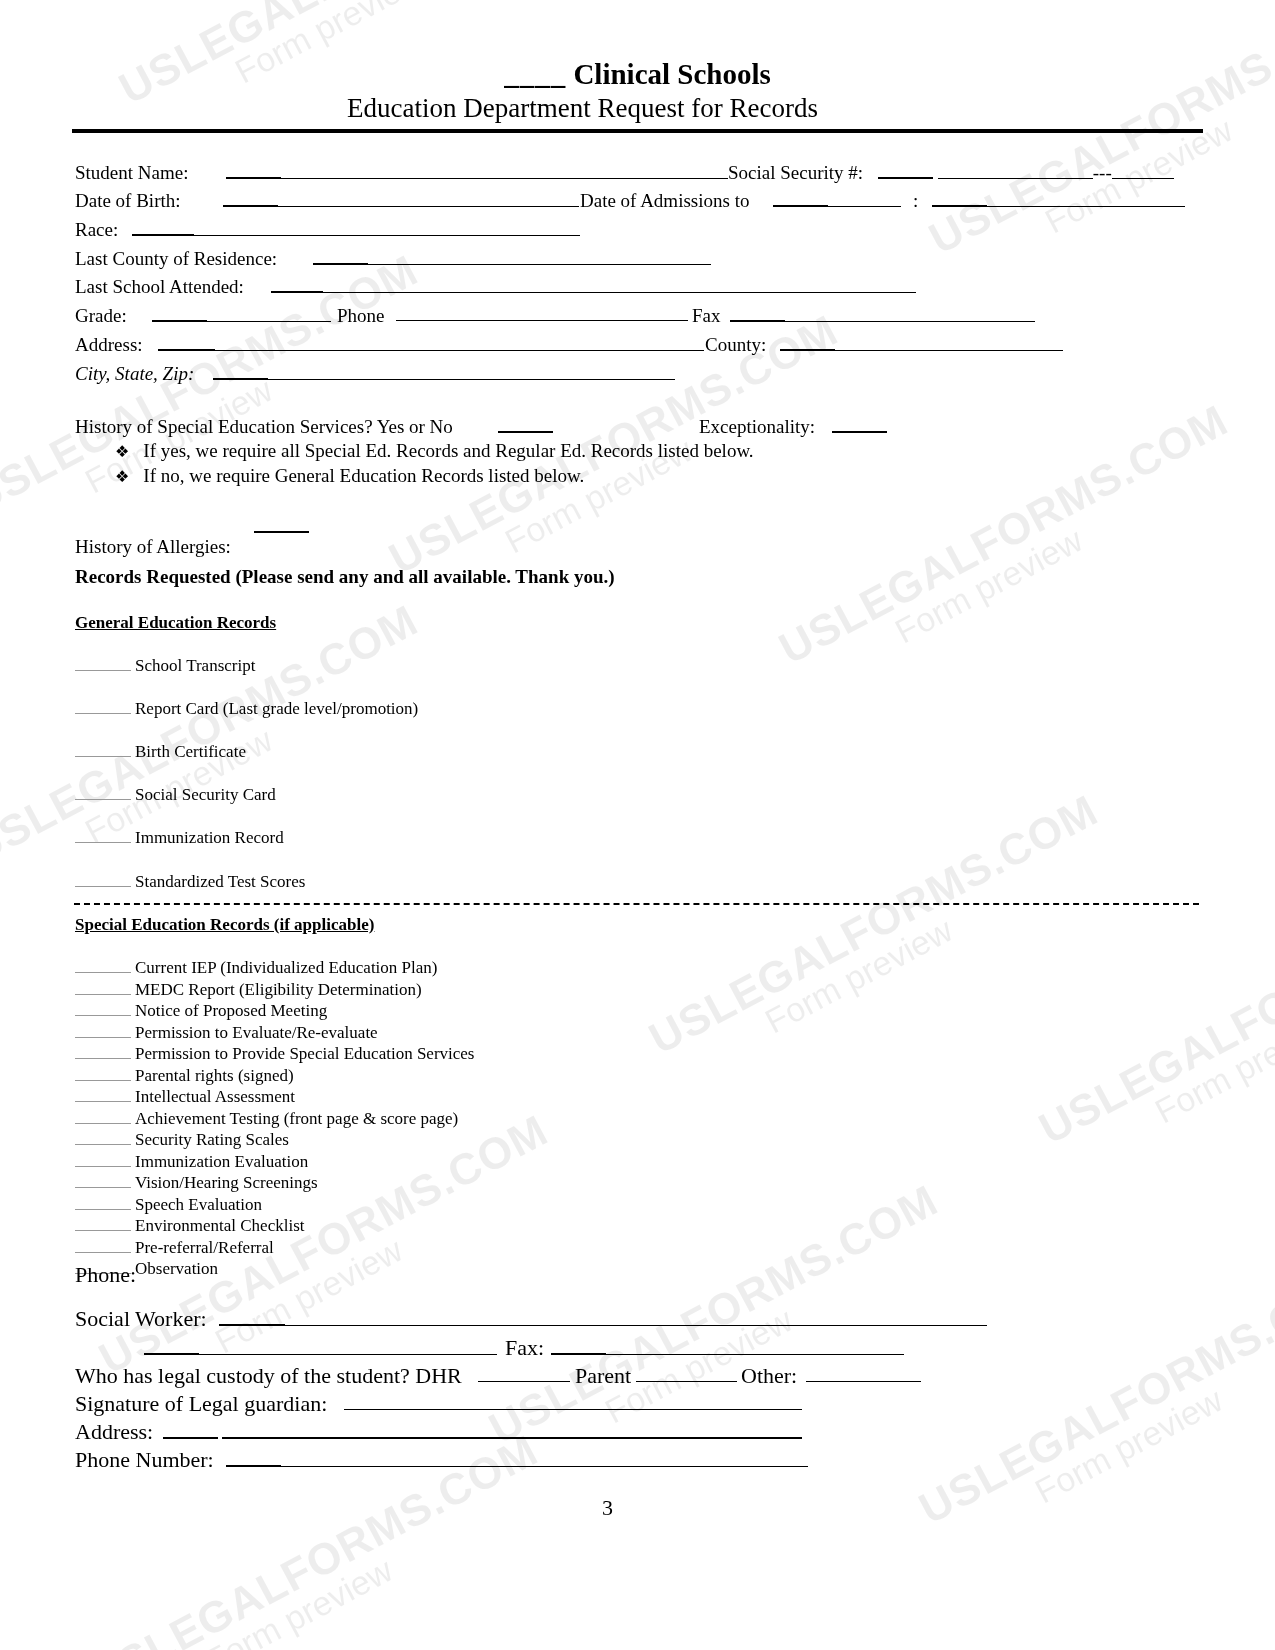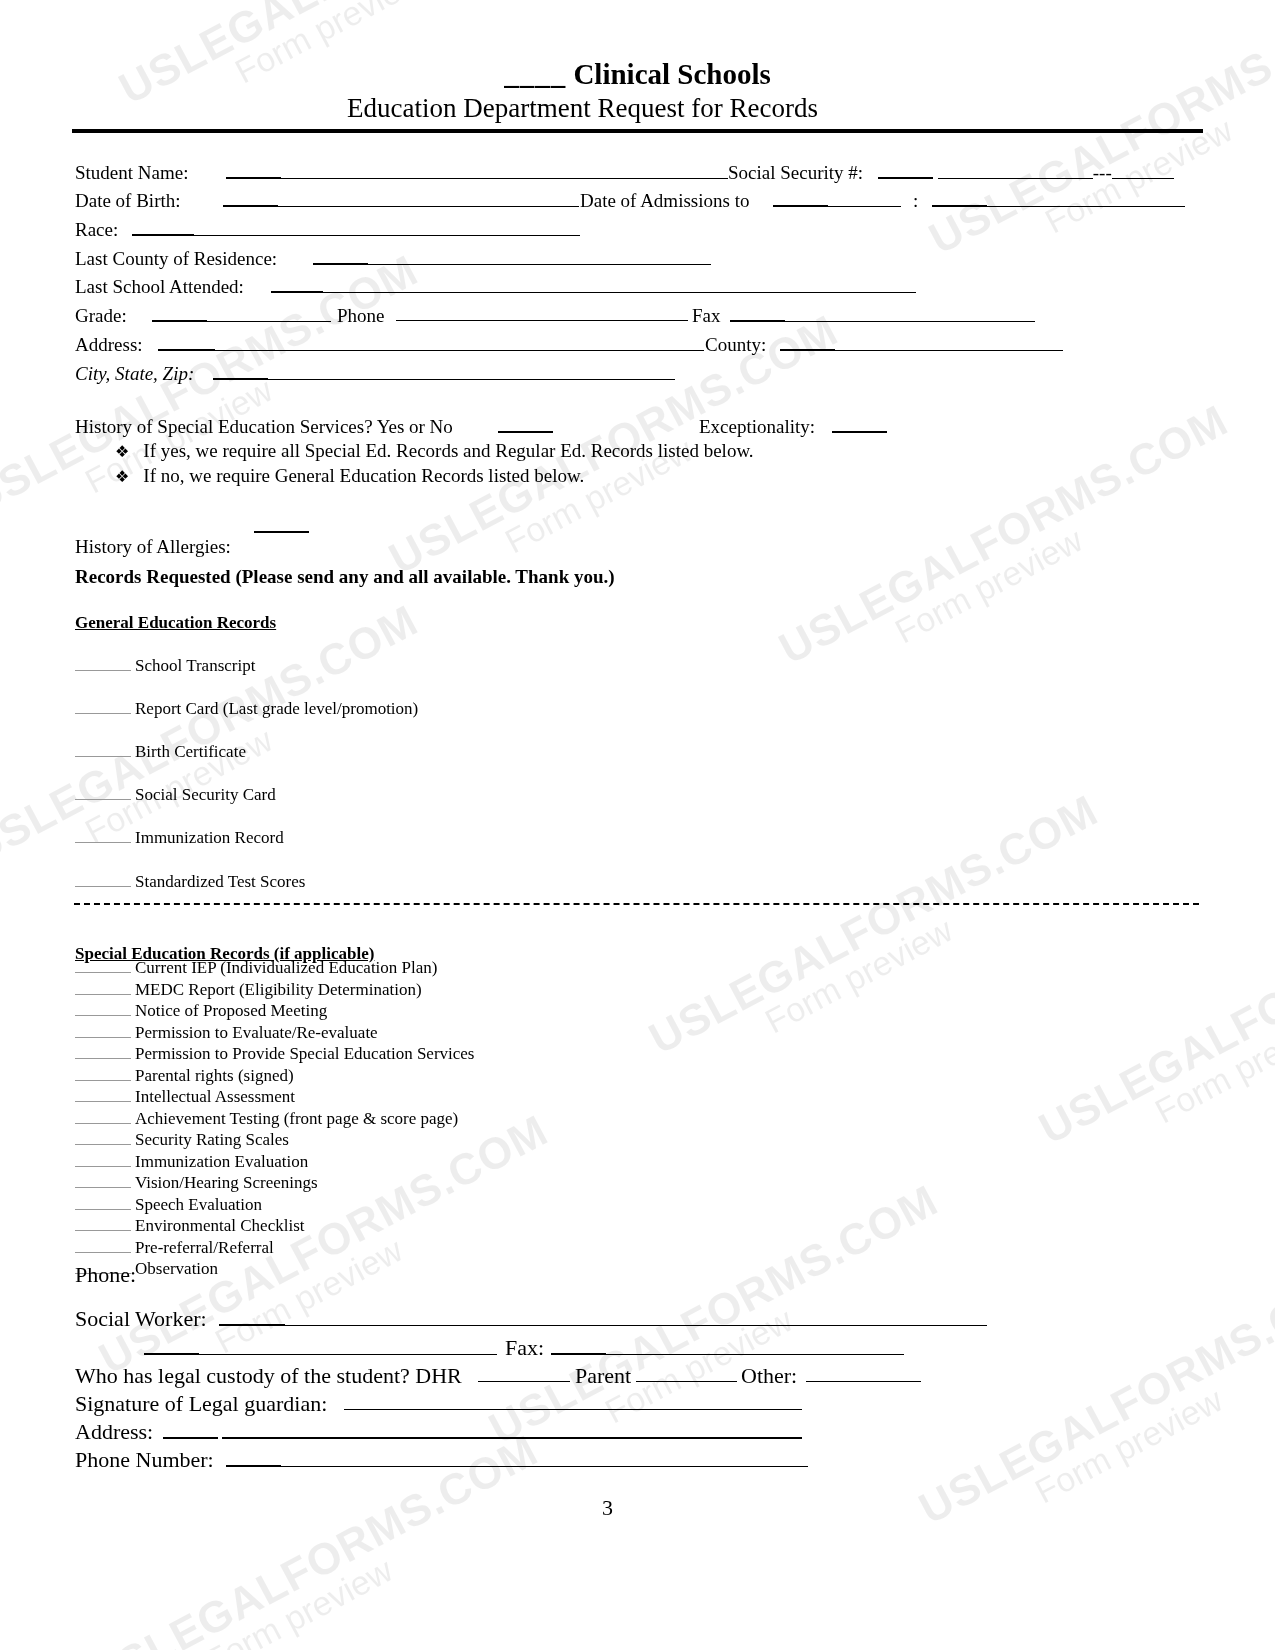--- a/index.html
+++ b/index.html
@@ -136,21 +136,21 @@
 
 <div class="abs item" style="left:75px;top:656px;"><span class="blank"></span><span>School Transcript</span></div>
 <div class="abs item" style="left:75px;top:699px;"><span class="blank"></span><span>Report Card (Last grade level/promotion)</span></div>
 <div class="abs item" style="left:75px;top:742px;"><span class="blank"></span><span>Birth Certificate</span></div>
 <div class="abs item" style="left:75px;top:785px;"><span class="blank"></span><span>Social Security Card</span></div>
 <div class="abs item" style="left:75px;top:828px;"><span class="blank"></span><span>Immunization Record</span></div>
 <div class="abs item" style="left:75px;top:872px;"><span class="blank"></span><span>Standardized Test Scores</span></div>
 
 <div class="dash"></div>
 
-<div class="abs hdr" style="left:75px;top:944px;">Special Education Records (if applicable)</div>
+<div class="abs hdr" style="left:75px;top:915px;">Special Education Records (if applicable)</div>
 
 <div class="abs item" style="left:75px;top:958px;"><span class="blank"></span><span>Current IEP (Individualized Education Plan)</span></div>
 <div class="abs item" style="left:75px;top:979.5px;"><span class="blank"></span><span>MEDC Report (Eligibility Determination)</span></div>
 <div class="abs item" style="left:75px;top:1001px;"><span class="blank"></span><span>Notice of Proposed Meeting</span></div>
 <div class="abs item" style="left:75px;top:1022.5px;"><span class="blank"></span><span>Permission to Evaluate/Re-evaluate</span></div>
 <div class="abs item" style="left:75px;top:1044px;"><span class="blank"></span><span>Permission to Provide Special Education Services</span></div>
 <div class="abs item" style="left:75px;top:1065.5px;"><span class="blank"></span><span>Parental rights (signed)</span></div>
 <div class="abs item" style="left:75px;top:1087px;"><span class="blank"></span><span>Intellectual Assessment</span></div>
 <div class="abs item" style="left:75px;top:1108.5px;"><span class="blank"></span><span>Achievement Testing (front page &amp; score page)</span></div>
 <div class="abs item" style="left:75px;top:1130px;"><span class="blank"></span><span>Security Rating Scales</span></div>

